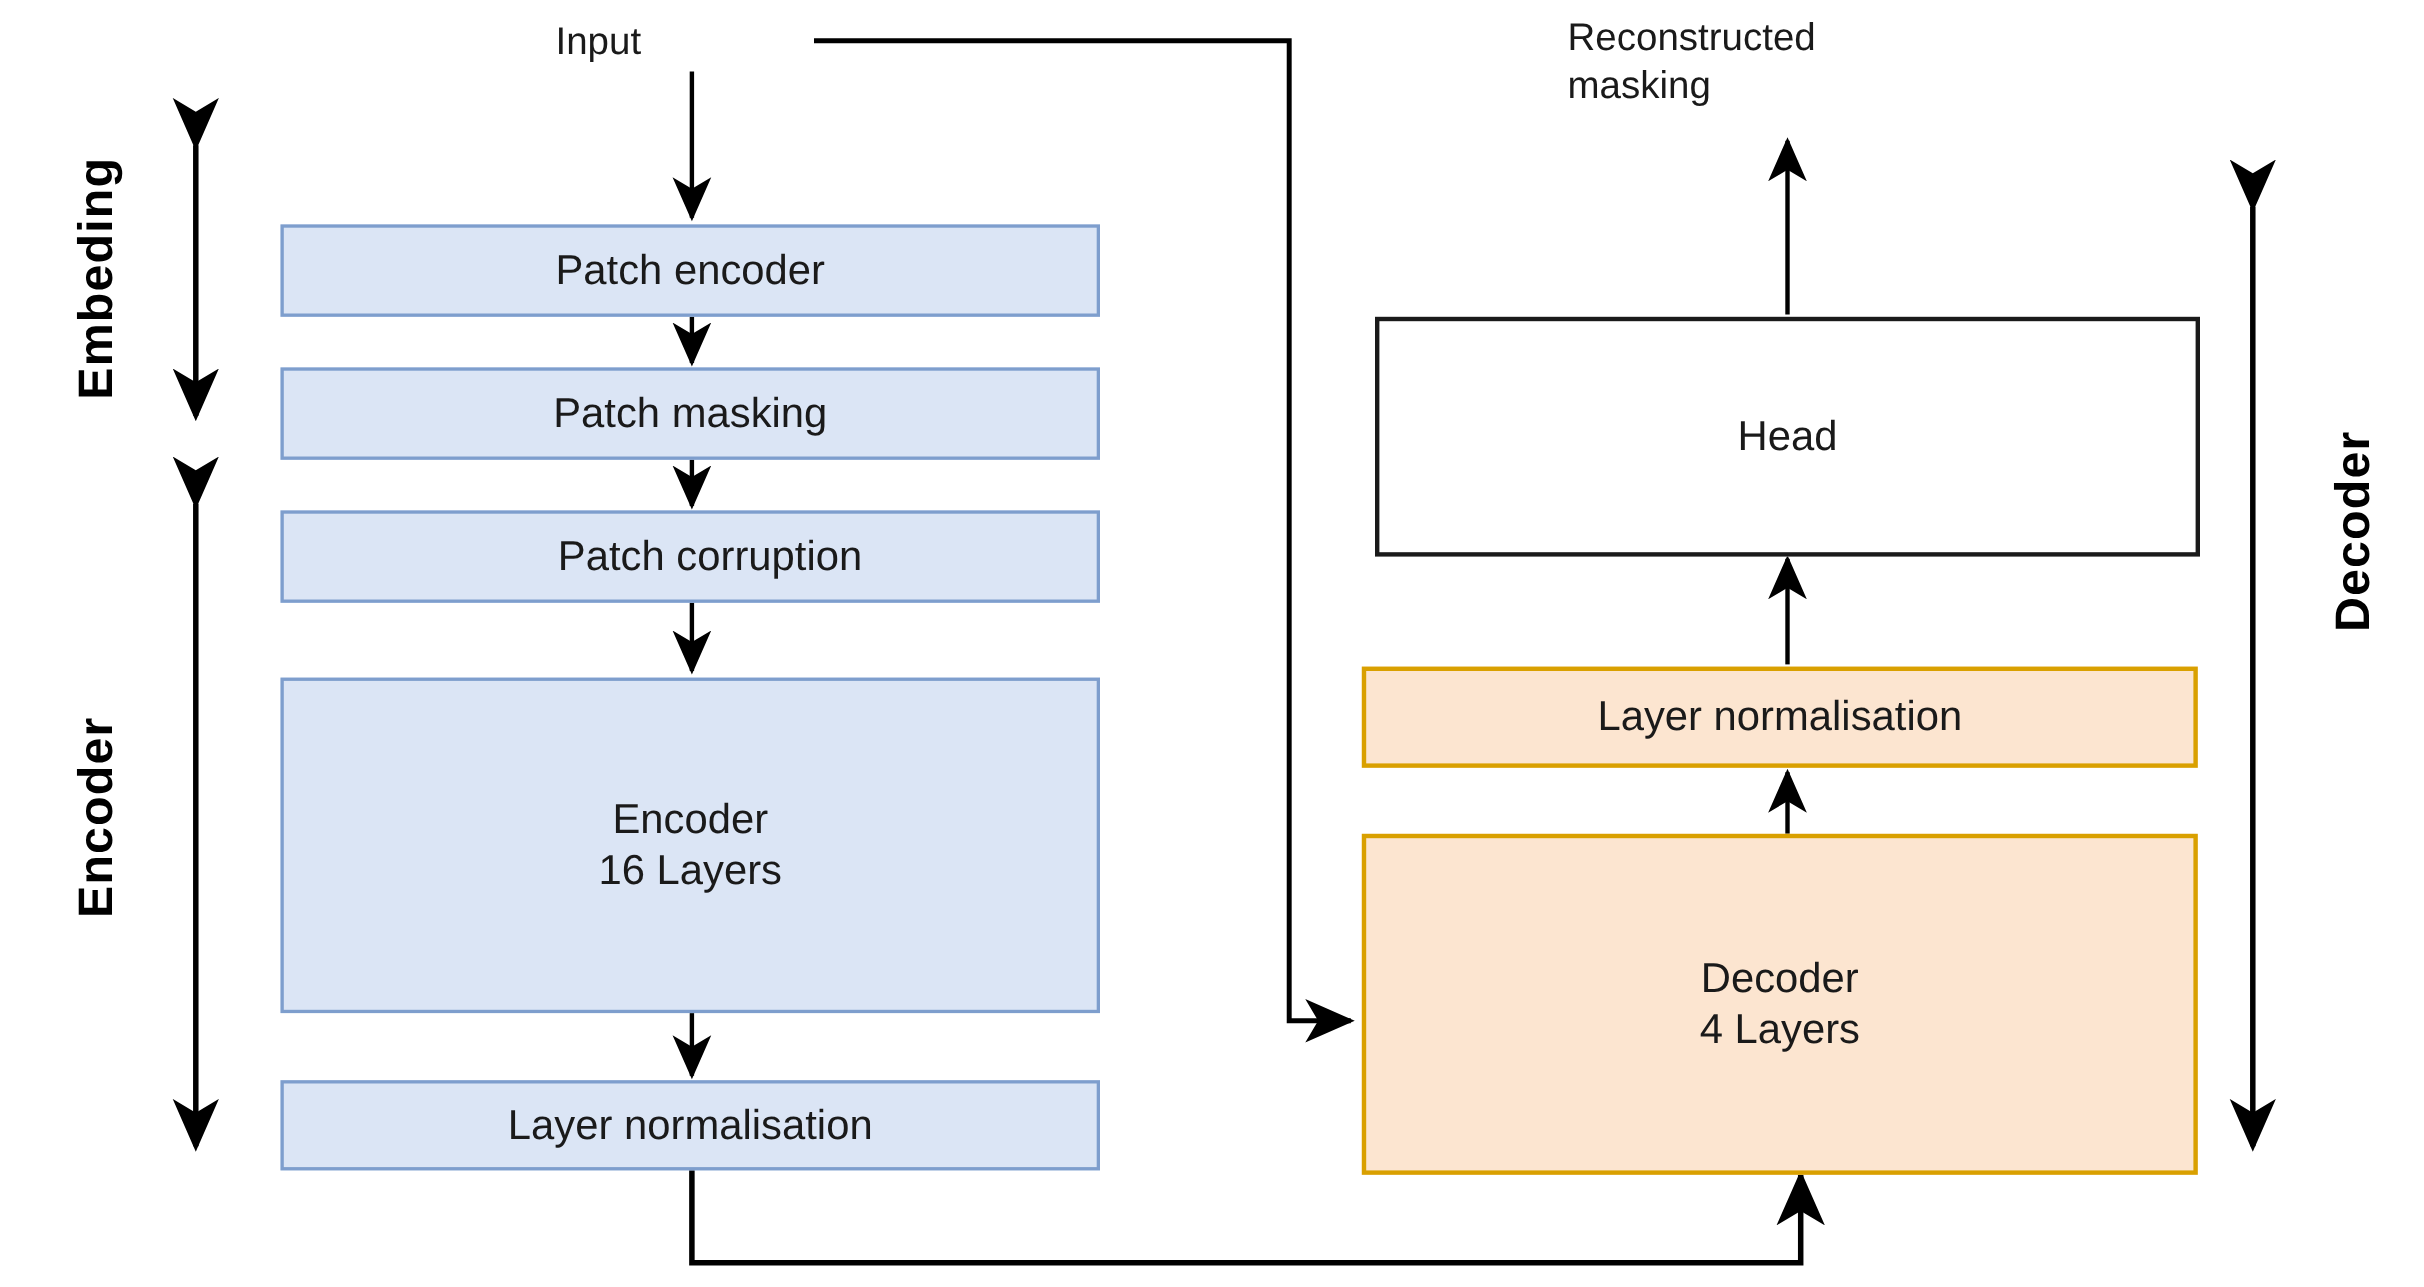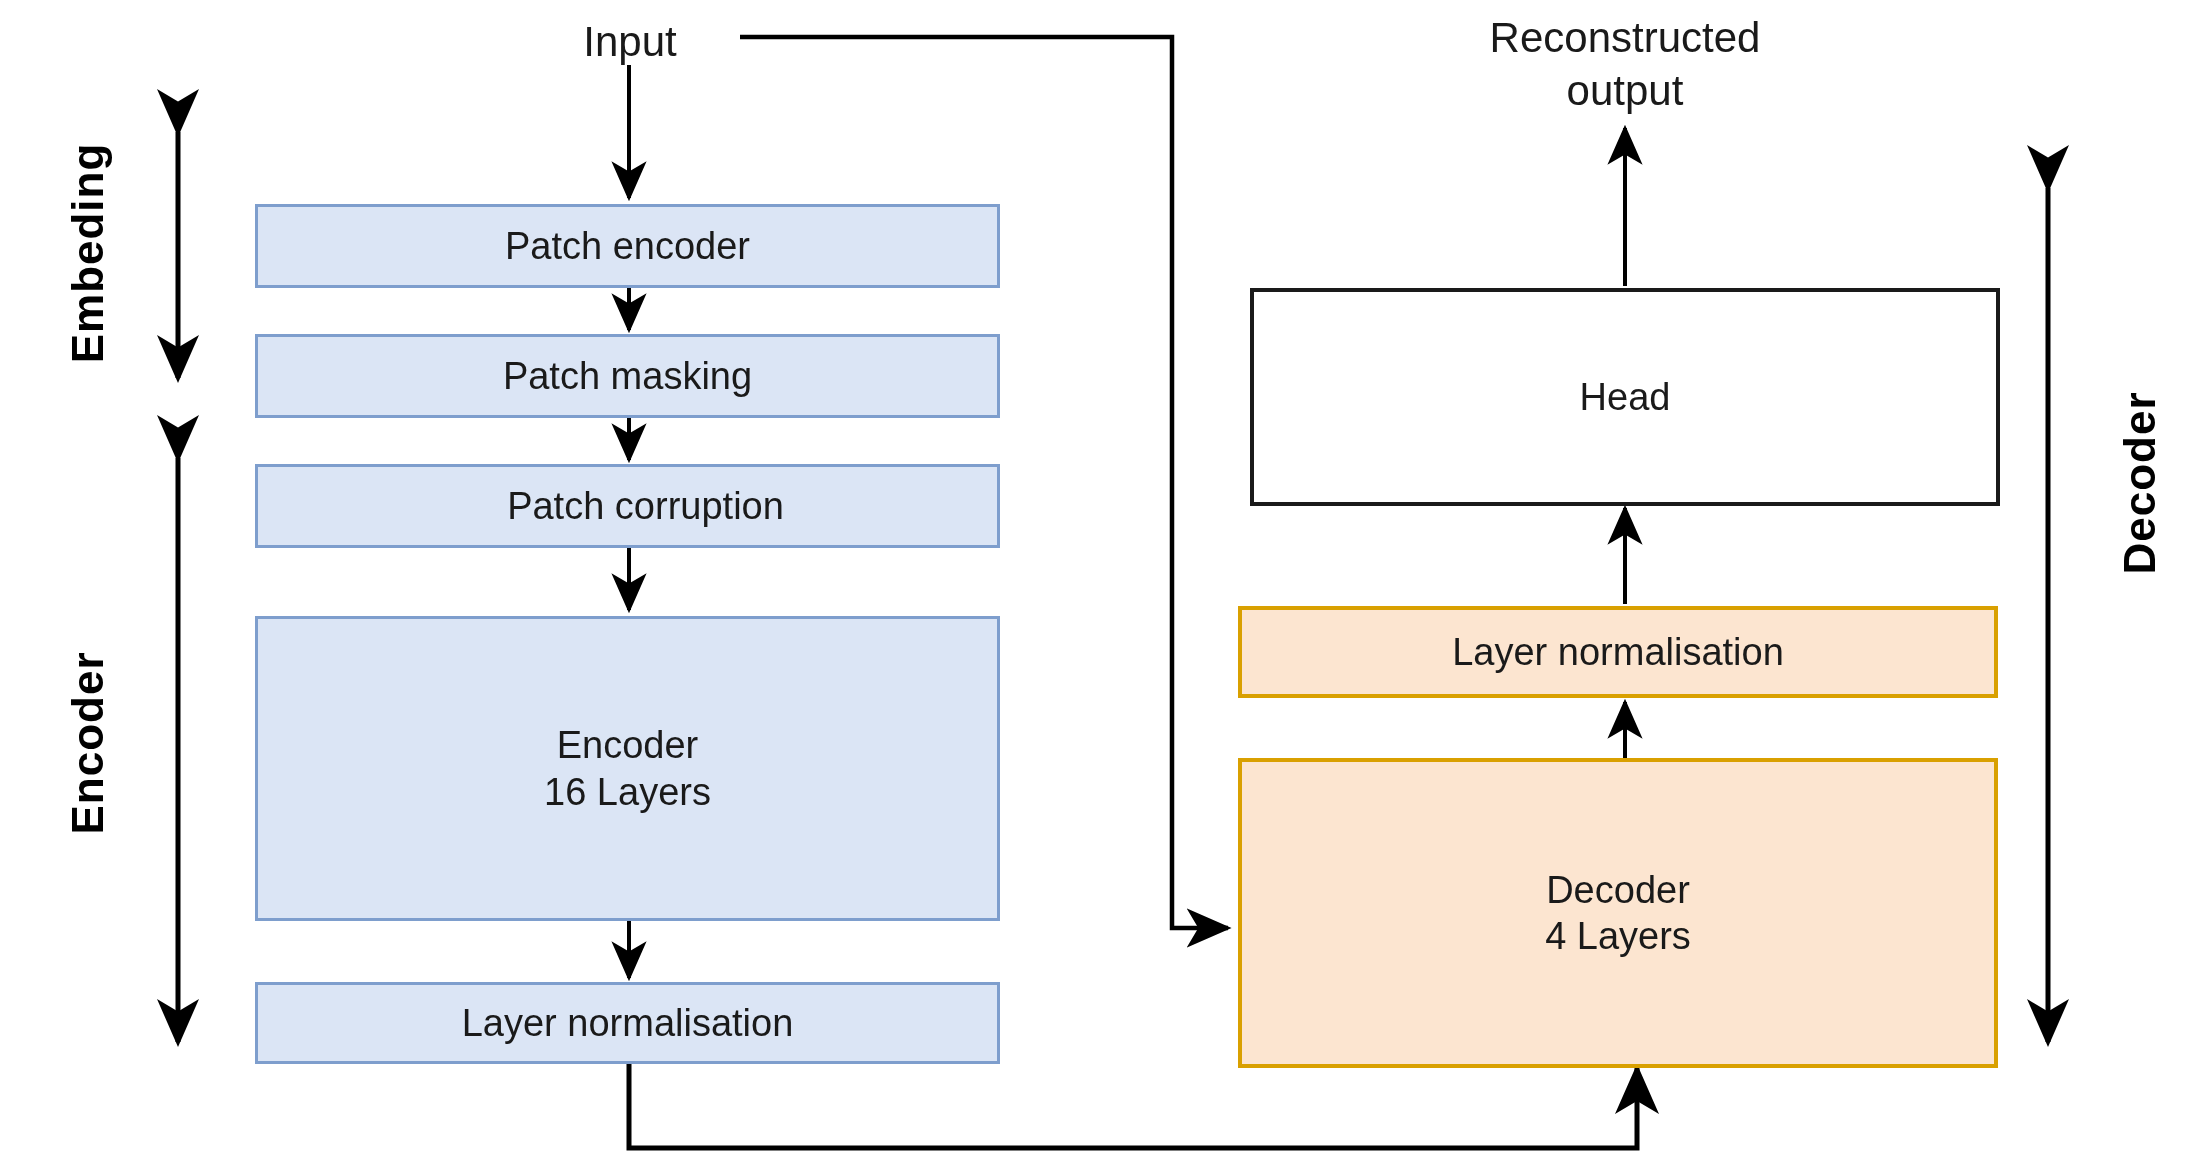--- a/index.html
+++ b/index.html
@@ -47,24 +47,23 @@
   }
   .box.plain {
     background: #ffffff;
     border: 4px solid #1a1a1a;
   }
 
   
   .flabel {
     position: absolute;
     color: #1a1a1a;
-    font-size: 42px;
+    font-size: 35px;
     line-height: 1.25;
     font-family: "Liberation Sans", sans-serif;
-    text-align: center;
     white-space: pre-line;
   }
 
   
   .side-label {
     position: absolute;
     color: #000000;
     font-size: 44px;
     font-weight: bold;
     letter-spacing: 1px;
@@ -113,21 +112,21 @@
     <line x1="178" y1="132" x2="178" y2="378" stroke="#000000" stroke-width="5" marker-start="url(#ah-big)" marker-end="url(#ah-big)"></line>
 
     <line x1="178" y1="458" x2="178" y2="1042" stroke="#000000" stroke-width="5" marker-start="url(#ah-big)" marker-end="url(#ah-big)"></line>
 
     <line x1="2048" y1="188" x2="2048" y2="1042" stroke="#000000" stroke-width="5" marker-start="url(#ah-big)" marker-end="url(#ah-big)"></line>
   </svg>
 
   <div class="flabel" style="left:505px; top:16px; width:250px;">Input</div>
 
   <div class="flabel" style="left:1425px; top:12px; width:400px;">Reconstructed
-output</div>
+masking</div>
 
   <div class="side-label" style="left:-62px; top:228px; width:300px;">Embeding</div>
 
   <div class="side-label" style="left:-62px; top:718px; width:300px;">Encoder</div>
 
   <div class="side-label" style="left:1990px; top:458px; width:300px;">Decoder</div>
 
   <div class="box blue" style="left:255px; top:334px; width:745px; height:84px;">Patch masking</div>
 
   <div class="box blue" style="left:255px; top:204px; width:745px; height:84px;">Patch encoder</div>

